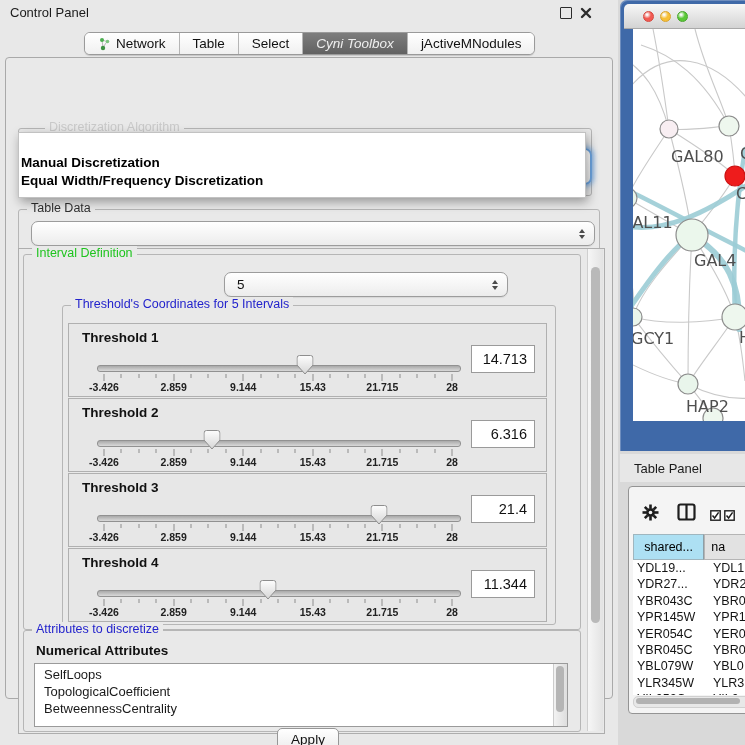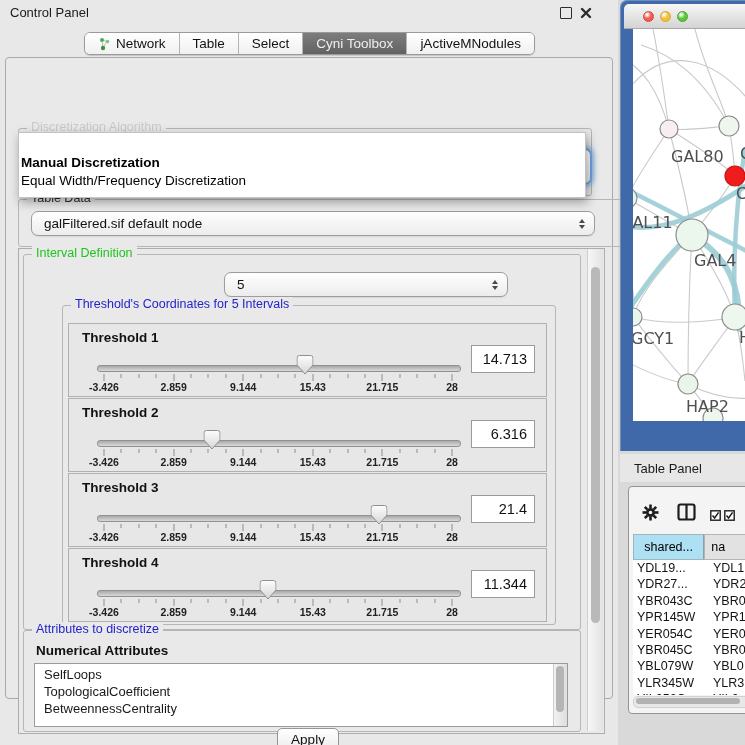--- a/index.html
+++ b/index.html
@@ -15,31 +15,31 @@
   .float-btn{left:560px;width:10px;height:10px;border:1.6px solid #2c2c2c;border-radius:1px;}
   .close-btn{left:580px;width:12px;height:12px;}
   .close-btn svg{display:block;}
 
   
   .segbar{position:absolute;display:flex;border:1px solid #9a9a9a;border-radius:6px;overflow:hidden;
           background:#fff;box-shadow:0 1px 1px rgba(0,0,0,.15);}
   .seg{display:flex;align-items:center;gap:5px;padding:3px 13px;font-size:13.5px;color:#111;
        background:linear-gradient(#ffffff,#f0f0f0);border-left:1px solid #b5b5b5;white-space:nowrap;}
   .seg:first-child{border-left:none;}
-  .seg.selected{background:linear-gradient(#7d7d7d,#626262);color:#efefef;}
+  .seg.selected{background:linear-gradient(#7d7d7d,#626262);color:#efefef;font-style:italic;}
   #top-tabs{left:84px;top:32px;}
   #bottom-tabs{left:141px;top:703px;}
 
   
   .cp-content{position:absolute;left:5px;top:57px;width:606px;height:640px;background:#e9e9e9;
               border:1px solid #a9a9a9;border-radius:4px;}
 
   .group{position:absolute;border:1px solid #b6b6b6;border-radius:3px;}
   .gtitle{position:absolute;top:-9px;left:8px;background:#e9e9e9;padding:0 4px;font-size:12.5px;white-space:nowrap;}
-  .gtitle.faded{color:#c9c9c9;}
+  .gtitle.faded{color:#c9c9c9;margin-left:18px;}
   .gtitle.dark{color:#2f2f2f;}
   .gtitle.green{color:#1ec41e;}
   .gtitle.blue{color:#2323cc;}
 
   
   .combo{position:absolute;background:linear-gradient(#ffffff,#ececec);border:1px solid #9c9c9c;
          border-radius:7px;font-size:13.5px;color:#111;display:flex;align-items:center;
          padding:0 24px 0 12px;box-shadow:0 1px 1px rgba(0,0,0,.08);}
   .combo .arrows{position:absolute;right:9px;top:50%;transform:translateY(-50%);display:flex;
                  flex-direction:column;gap:2px;}
@@ -54,21 +54,21 @@
   #algo-combo-remnant .arrows i{display:block;width:0;height:0;border-left:3.5px solid transparent;border-right:3.5px solid transparent;}
   #algo-combo-remnant .arrows .up{border-bottom:4.5px solid #4a4a4a;}
   #algo-combo-remnant .arrows .dn{border-top:4.5px solid #4a4a4a;}
 
   
   #algo-popup{position:absolute;left:12px;top:74px;width:566px;height:64px;background:#fff;
       border:1px solid #c2c2c2;box-shadow:2px 4px 10px rgba(0,0,0,.35);z-index:40;}
   .popup-placeholder{position:absolute;left:0;top:4px;width:100%;text-align:center;color:#b4b4b4;font-size:13.5px;}
   .popup-opt{position:absolute;left:2px;font-size:13.5px;color:#000;white-space:nowrap;}
   .popup-opt.sel{font-weight:bold;top:22px;}
-  .popup-opt.plain{top:40px;}
+  .popup-opt.plain{top:40px;font-weight:bold;}
 
   
   #scrollarea{position:absolute;left:12px;top:190px;width:585px;height:484px;border:1px solid #adadad;background:#e9e9e9;}
   #v-scrollbar{position:absolute;left:581px;top:191px;width:15px;height:482px;background:linear-gradient(90deg,#f6f6f6,#e3e3e3);border-left:1px solid #cfcfcf;}
   #v-scrollbar .thumb{position:absolute;left:2.5px;top:18px;width:9px;height:356px;border-radius:5px;background:#b9b9b9;}
 
   
   #num-label{position:absolute;left:30px;top:218px;width:180px;text-align:right;font-weight:bold;font-size:13.5px;color:#111;}
   #num-combo{left:218px;top:214px;width:246px;height:23px;}
 
@@ -186,24 +186,23 @@
             <i class="up"></i>
             <i class="dn"></i>
           </span>
       </div>
 
       <div id="algo-popup">
         <div class="popup-opt sel">Manual Discretization</div>
         <div class="popup-opt plain">Equal Width/Frequency Discretization</div>
       </div>
 
-      <div class="group" style="left:12px;top:141px;width:580px;height:46px;padding-left:40px;">
+      <div class="group" style="left:12px;top:151px;width:580px;height:46px;">
         <span class="gtitle dark">Table Data</span>
         <div class="combo" style="left:12px;top:11px;width:526px;height:23px;">
-          <span>galFiltered.sif default node</span>
           <span class="arrows">
               <i class="up"></i>
               <i class="dn"></i>
             </span>
         </div>
       </div>
 
       <div id="scrollarea"></div>
 
       <div class="group" style="left:17px;top:196px;width:556px;height:374px;">

